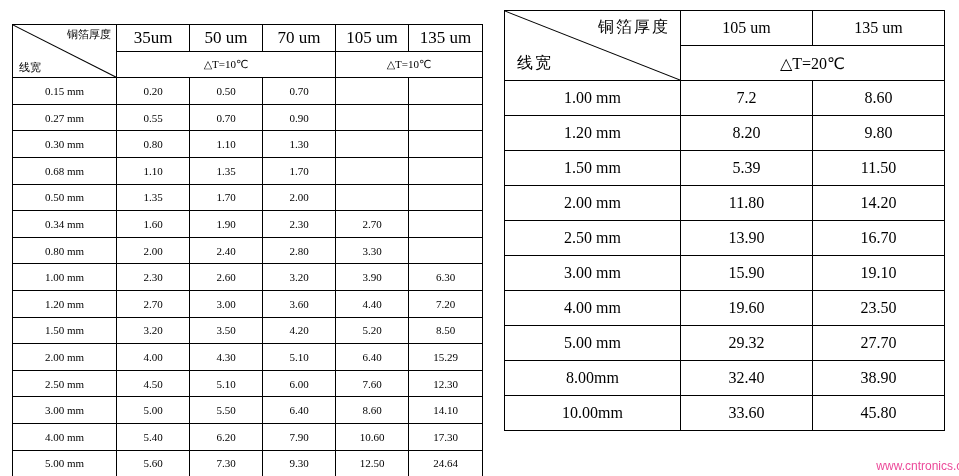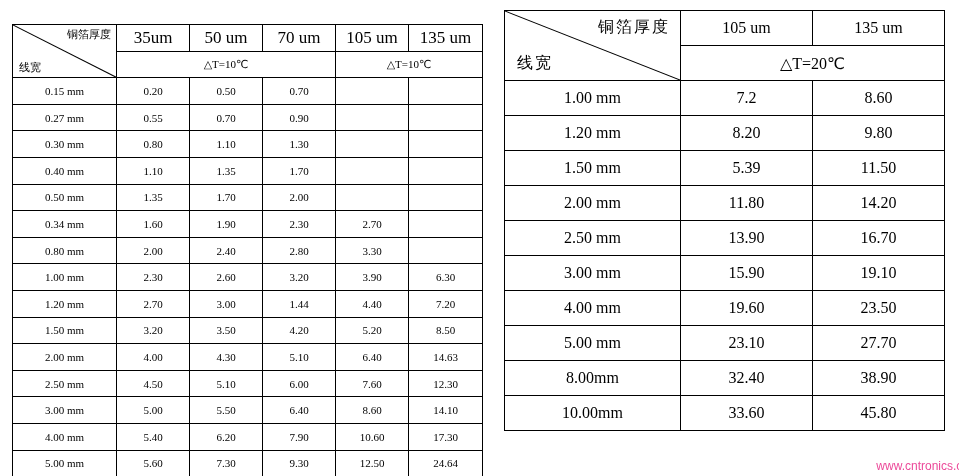--- a/index.html
+++ b/index.html
@@ -171,21 +171,21 @@
           </tr>
           <tr>
             <td class="nowrap">0.30 mm</td>
             <td>0.80</td>
             <td>1.10</td>
             <td>1.30</td>
             <td></td>
             <td></td>
           </tr>
           <tr>
-            <td class="nowrap">0.40 mm</td>
+            <td class="nowrap">0.68 mm</td>
             <td>1.10</td>
             <td>1.35</td>
             <td>1.70</td>
             <td></td>
             <td></td>
           </tr>
           <tr>
             <td class="nowrap">0.50 mm</td>
             <td>1.35</td>
             <td>1.70</td>
@@ -214,39 +214,39 @@
             <td>2.30</td>
             <td>2.60</td>
             <td>3.20</td>
             <td>3.90</td>
             <td>6.30</td>
           </tr>
           <tr>
             <td class="nowrap">1.20 mm</td>
             <td>2.70</td>
             <td>3.00</td>
-            <td>1.44</td>
+            <td>3.60</td>
             <td>4.40</td>
             <td>7.20</td>
           </tr>
           <tr>
             <td class="nowrap">1.50 mm</td>
             <td>3.20</td>
             <td>3.50</td>
             <td>4.20</td>
             <td>5.20</td>
             <td>8.50</td>
           </tr>
           <tr>
             <td class="nowrap">2.00 mm</td>
             <td>4.00</td>
             <td>4.30</td>
             <td>5.10</td>
             <td>6.40</td>
-            <td>14.63</td>
+            <td>15.29</td>
           </tr>
           <tr>
             <td class="nowrap">2.50 mm</td>
             <td>4.50</td>
             <td>5.10</td>
             <td>6.00</td>
             <td>7.60</td>
             <td>12.30</td>
           </tr>
           <tr>
@@ -330,21 +330,21 @@
             <td>15.90</td>
             <td>19.10</td>
           </tr>
           <tr>
             <td class="nowrap">4.00 mm</td>
             <td>19.60</td>
             <td>23.50</td>
           </tr>
           <tr>
             <td class="nowrap">5.00 mm</td>
-            <td>23.10</td>
+            <td>29.32</td>
             <td>27.70</td>
           </tr>
           <tr>
             <td class="nowrap">8.00mm</td>
             <td>32.40</td>
             <td>38.90</td>
           </tr>
           <tr>
             <td class="nowrap">10.00mm</td>
             <td>33.60</td>

